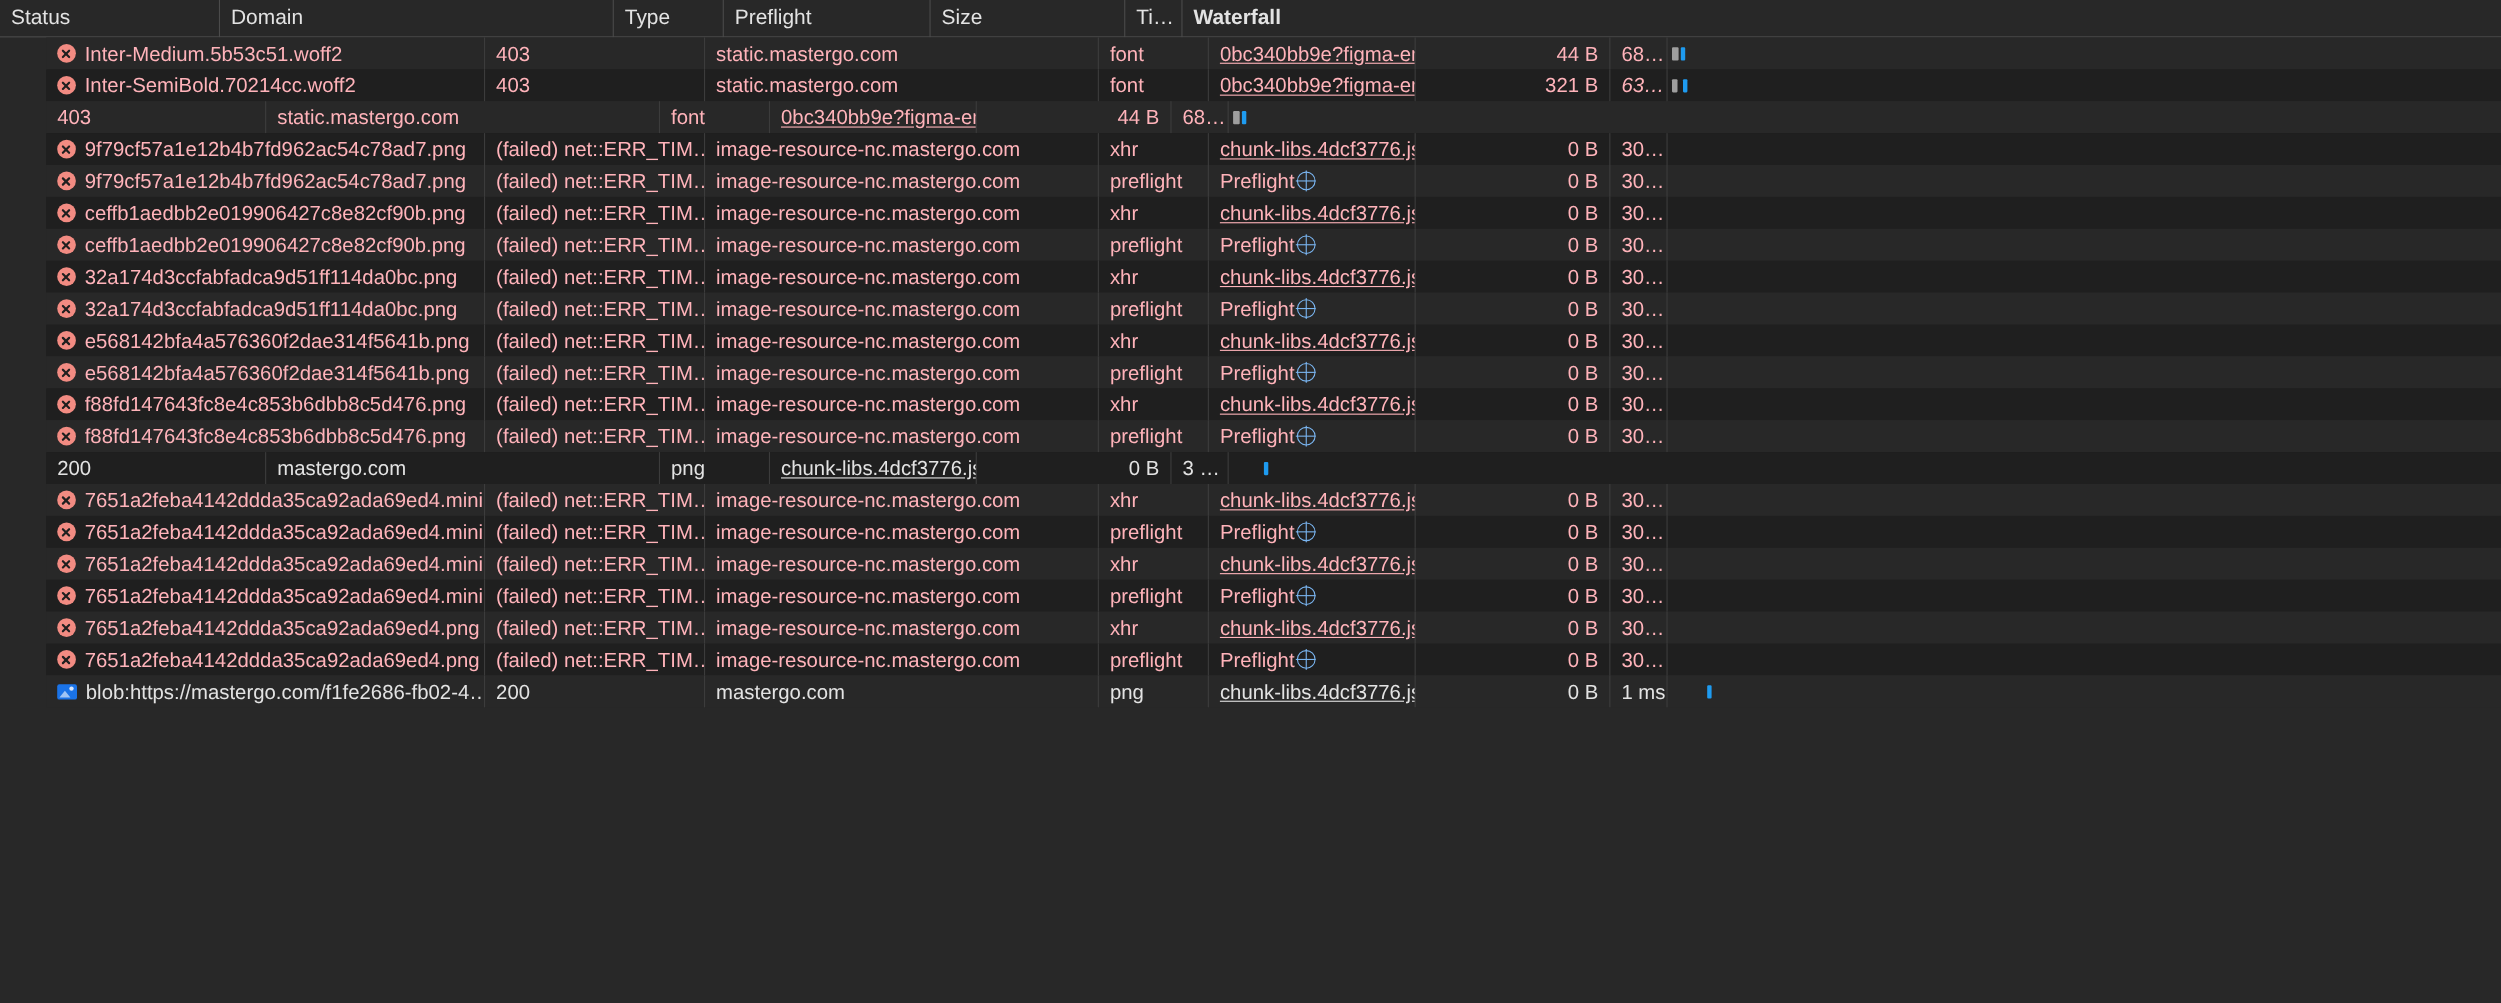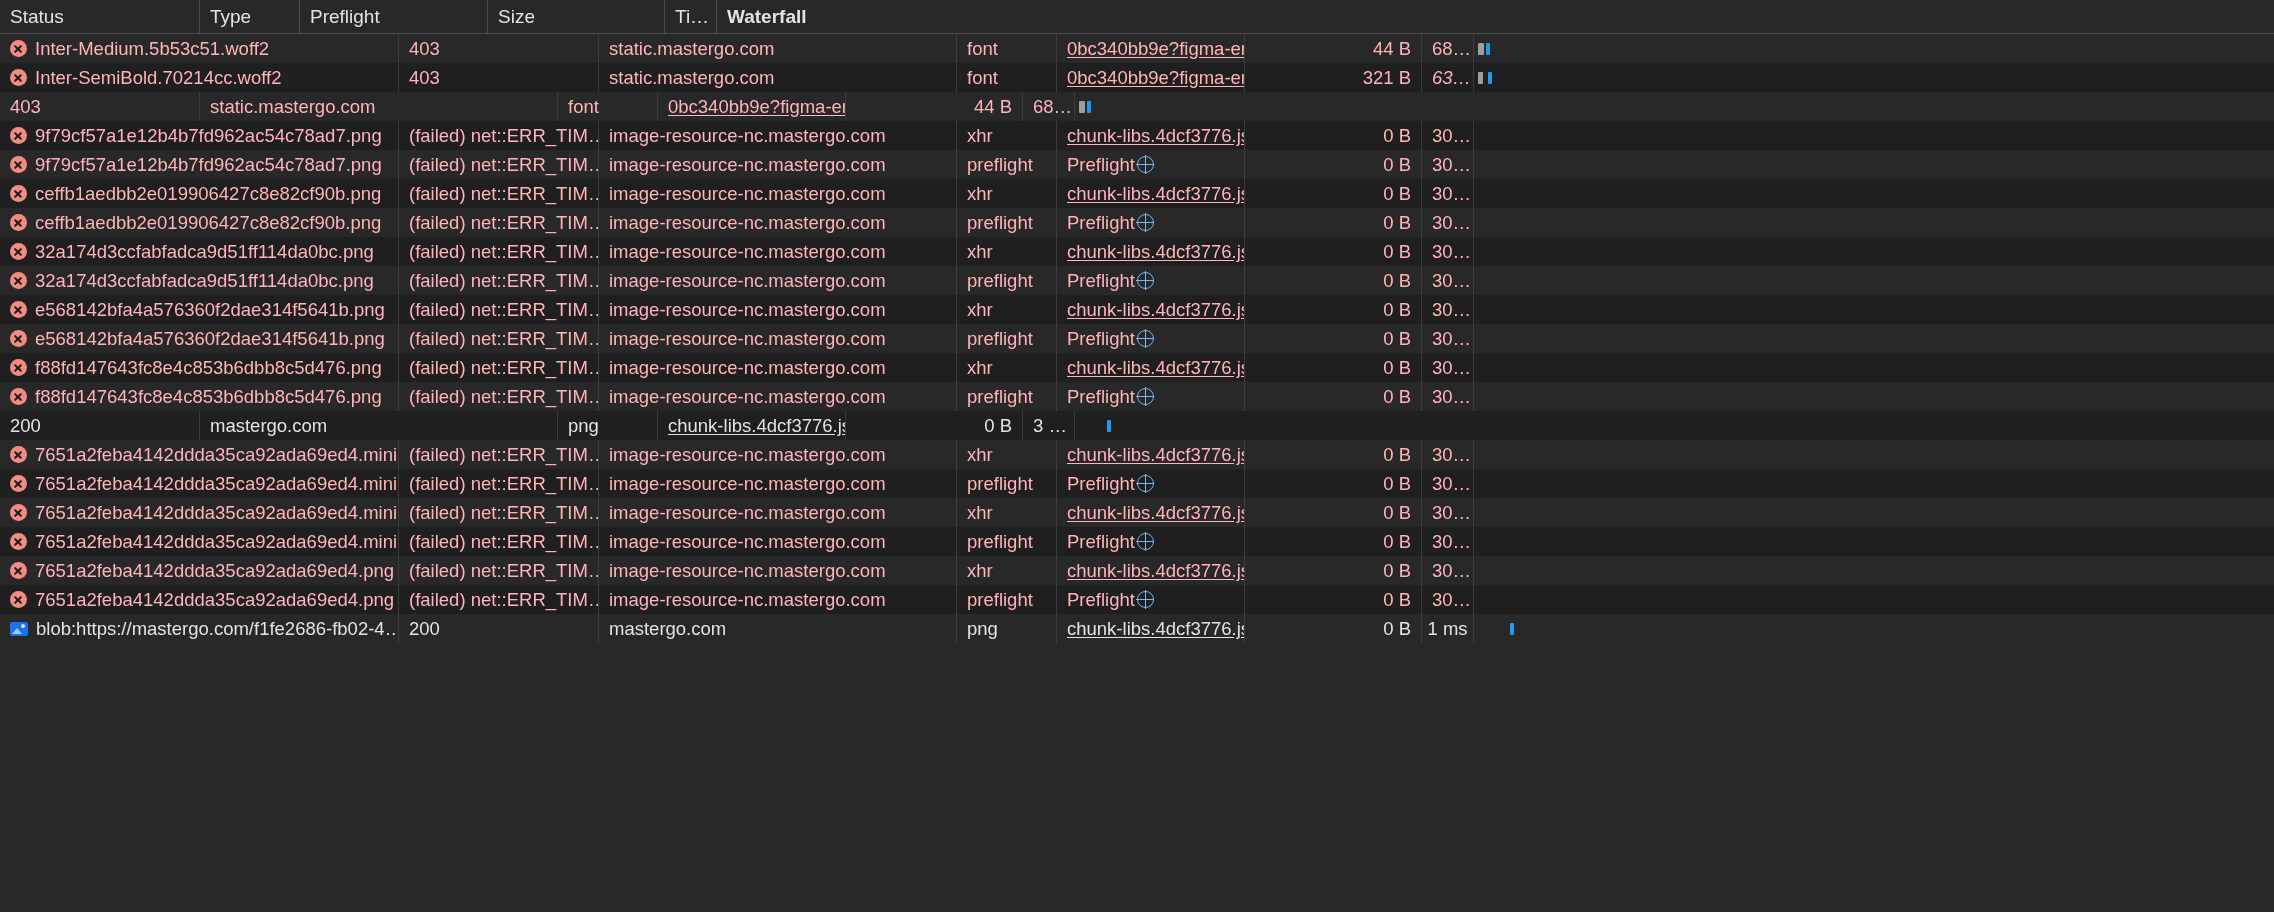--- a/index.html
+++ b/index.html
@@ -47,20 +47,21 @@
   
   .rows-container {
     position: relative;
   }
   .net-row {
     display: flex;
     height: 29px;
     align-items: center;
     font-size: 18.5px;
     white-space: nowrap;
+    margin-left: 42px;
   }
   .net-row.odd  { background: #282828; }
   .net-row.even { background: #1f1f1f; }
 
   .cell {
     height: 29px;
     line-height: 29px;
     padding: 0 10px;
     border-right: 1px solid #3c3c3c;
     overflow: hidden;
@@ -175,20 +176,21 @@
   .wf-grey { background: #9e9e9e; }
   .wf-blue { background: #1e9bf0; }
 </style>
 </head>
 <body>
 
 <div id="network-panel">
 
   <div class="header-row" id="header-row">
       <div class="header-cell" style="width: 200px; flex: 0 0 200px;">Status</div>
+      <div class="header-cell" style="width: 358px; flex: 0 0 358px;">Domain</div>
       <div class="header-cell" style="width: 100px; flex: 0 0 100px;">Type</div>
       <div class="header-cell" style="width: 188px; flex: 0 0 188px;">Preflight</div>
       <div class="header-cell" style="width: 177px; flex: 0 0 177px;">Size</div>
       <div class="header-cell" style="width: 52px; flex: 0 0 52px;">Ti…</div>
       <div class="header-cell last" style="flex: 1 1 0%;">Waterfall</div>
     </div>
 
   <div class="rows-container" id="rows-container">
       <div class="net-row odd">
         <div class="cell name-cell err" style="flex: 0 0 399px; width: 399px;">
@@ -796,21 +798,21 @@
           <span>png</span>
         </div>
         <div class="cell ok" style="flex: 0 0 188px; width: 188px;">
           <span class="initiator-inner">
             <span class="link">chunk-libs.4dcf3776.js</span>
           </span>
         </div>
         <div class="cell num ok" style="flex: 0 0 177px; width: 177px;">
           <span>0 B</span>
         </div>
-        <div class="cell ok" style="flex: 0 0 52px; width: 52px; justify-content: center;">
+        <div class="cell ok" style="flex: 0 0 52px; width: 52px;">
           <span>1 ms</span>
         </div>
         <div class="cell last" style="flex: 1 1 0%; padding: 0px;">
           <div class="wf-wrap">
             <div class="wf-bar wf-blue" style="left: 36px; width: 4px;"></div>
           </div>
         </div>
       </div>
     </div>
 

